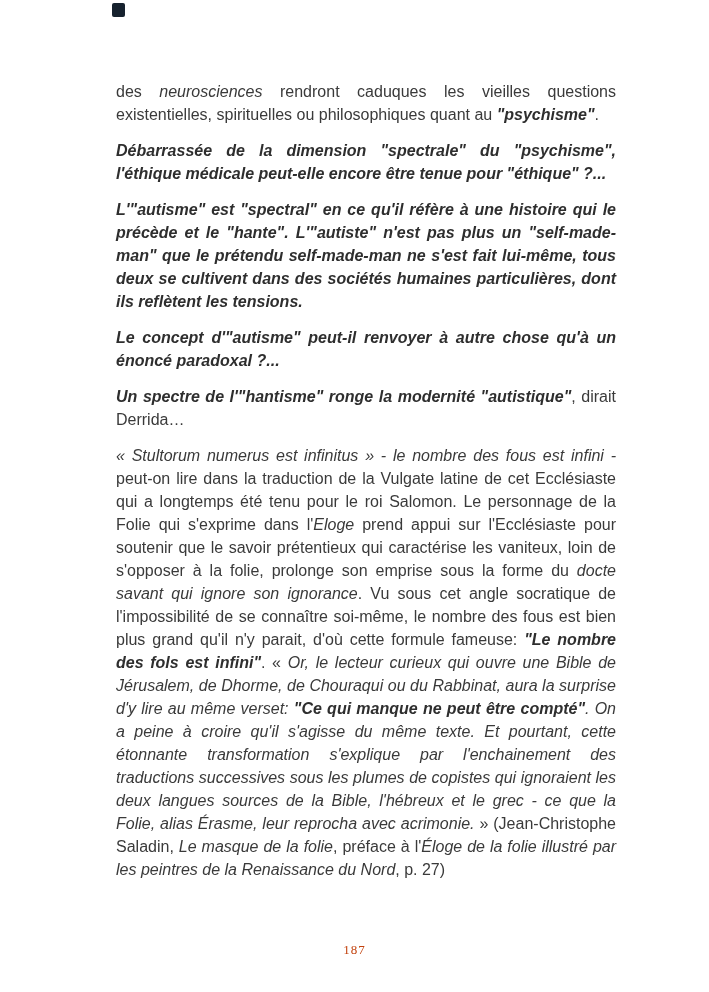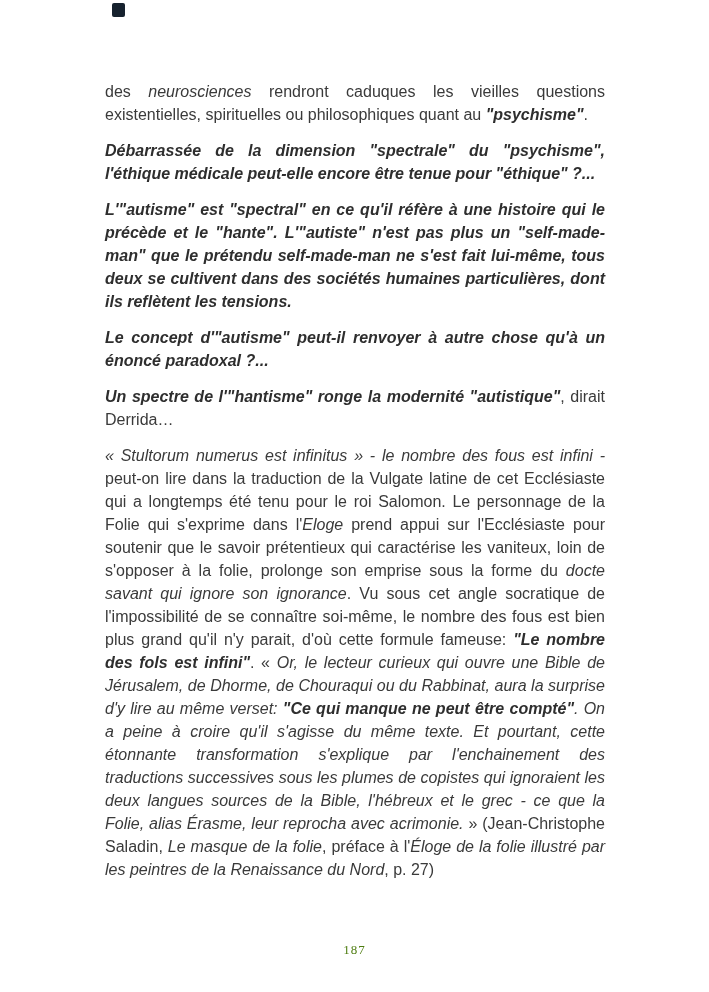--- a/index.html
+++ b/index.html
@@ -20,21 +20,21 @@
     position: absolute;
     left: 112px;
     top: 3px;
     width: 13px;
     height: 14px;
     background: #16222e;
     border-radius: 2px;
   }
   .text-block {
     position: absolute;
-    left: 105px;
+    left: 116px;
     top: 80px;
     width: 500px;
     font-size: 16px;
     line-height: 23px;
     text-align: justify;
   }
   .text-block p {
     margin: 0 0 13px 0;
     padding: 0;
   }
@@ -44,21 +44,21 @@
   .page-footer {
     position: absolute;
     left: 0;
     bottom: 34px;
     width: 100%;
     text-align: center;
   }
   .page-number {
     font-family: "Liberation Serif", "DejaVu Serif", serif;
     font-size: 13px;
-    color: #4d7c0f;
+    color: #c2410c;
     letter-spacing: 1px;
   }
 </style>
 </head>
 <body>
 
 <div class="page">
   <div class="corner-marker"></div>
   <div class="text-block" id="page-body">
       <p><span>des </span><span class="it">neurosciences</span><span> rendront caduques les vieilles questions existentielles, spirituelles ou philosophiques quant au </span><span class="bi">"psychisme"</span><span>.</span></p>

